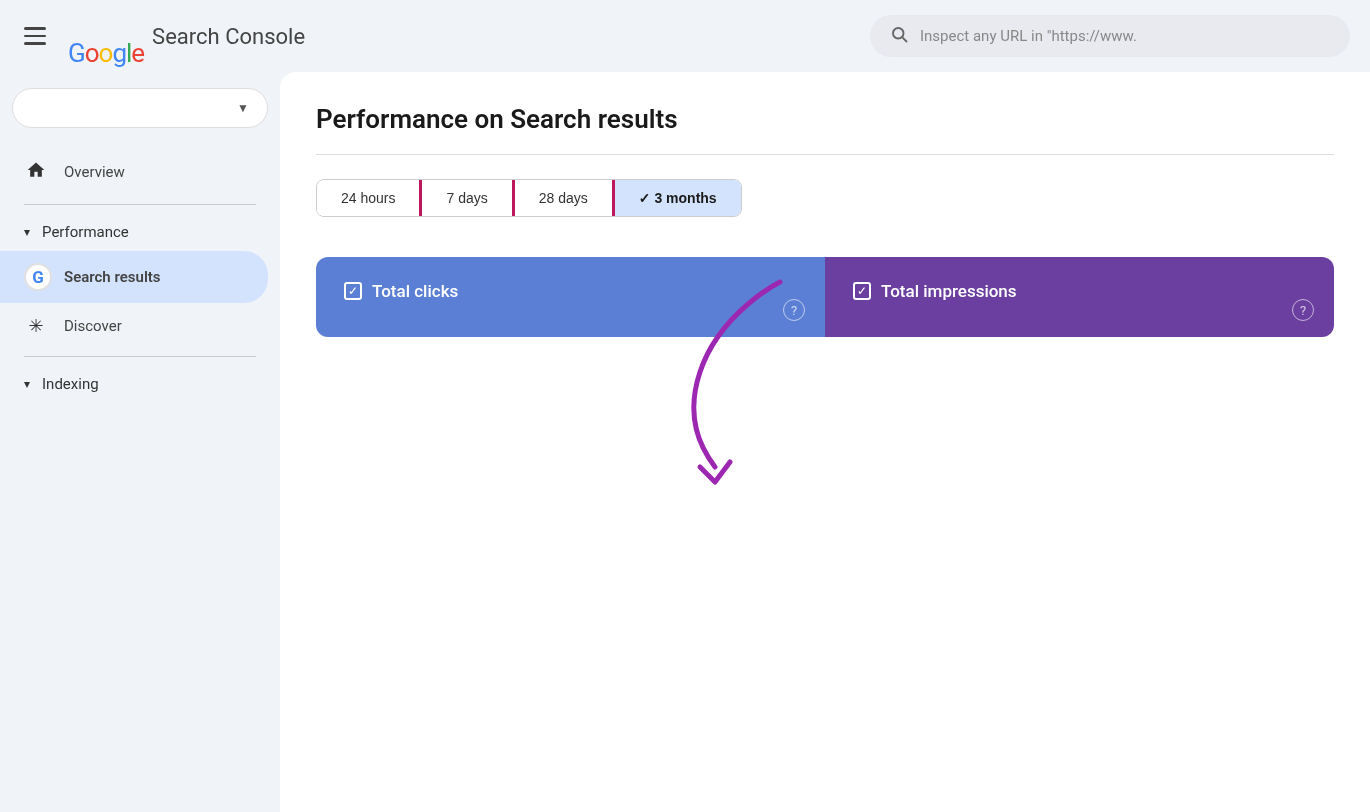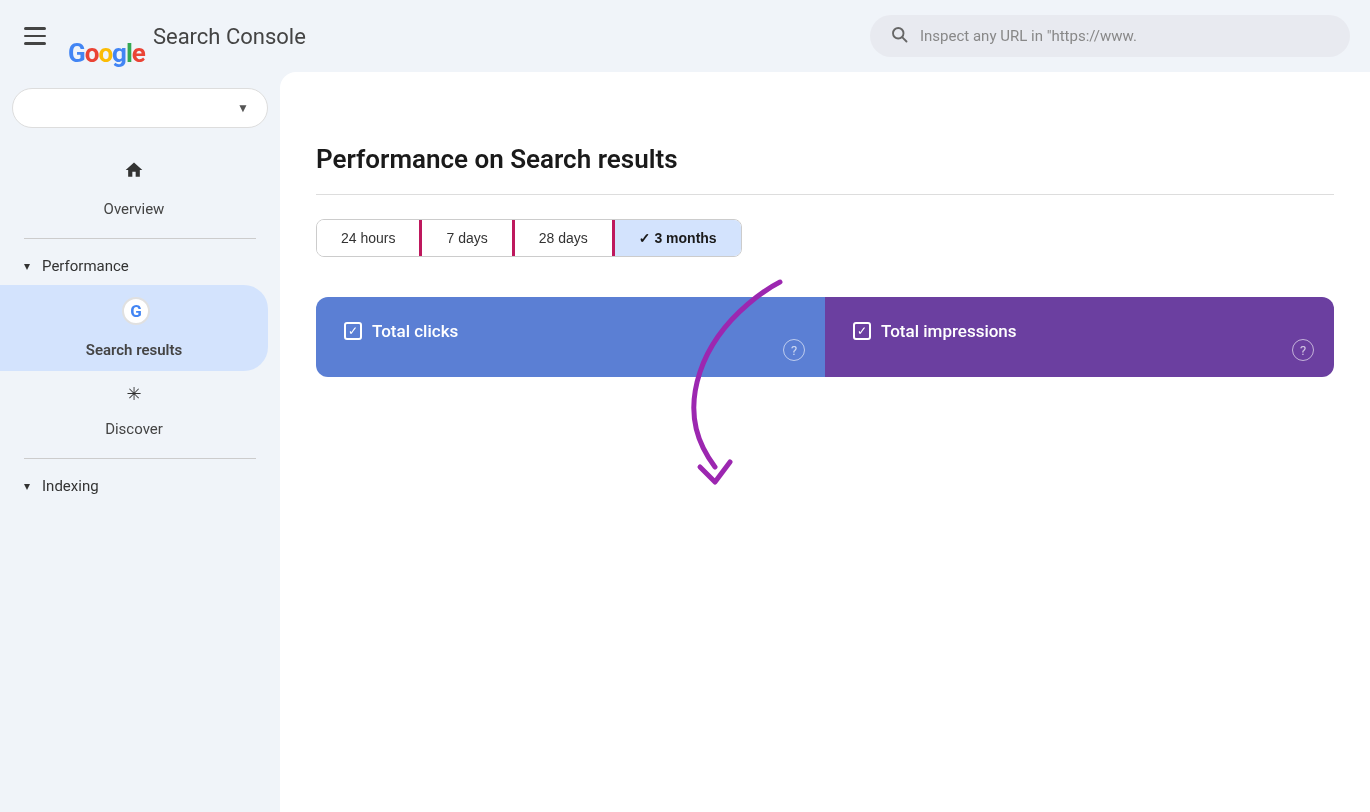--- a/index.html
+++ b/index.html
@@ -40,21 +40,21 @@
     }
 
     .logo-area {
       display: flex;
       align-items: center;
       gap: 8px;
     }
 
     .google-logo {
       font-size: 26px;
-      font-weight: 700;
+      font-weight: 400;
       letter-spacing: -1px;
       margin-top: 33px;
     }
 
     .g-blue { color: #4285F4; }
     .g-red { color: #EA4335; }
     .g-yellow { color: #FBBC05; }
     .g-green { color: #34A853; }
 
     .logo-text {
@@ -129,21 +129,20 @@
     .nav-item {
       display: flex;
       align-items: center;
       gap: 16px;
       padding: 12px 24px;
       cursor: pointer;
       border-radius: 0 24px 24px 0;
       margin-right: 12px;
       color: #444;
       font-size: 15px;
-      flex-direction: column;
     }
 
     .nav-item.active {
       background: #d3e3fd;
       font-weight: 600;
     }
 
     .nav-item .nav-icon {
       font-size: 18px;
       width: 24px;
@@ -179,21 +178,20 @@
       padding: 32px 36px;
       overflow-y: auto;
       position: relative;
     }
 
     .page-title {
       font-size: 26px;
       font-weight: 600;
       color: #1a1a1a;
       margin-bottom: 20px;
-      margin-top: 40px;
     }
 
     .divider {
       height: 1px;
       background: #ddd;
       margin-bottom: 24px;
     }
 
     
     .time-filters {

